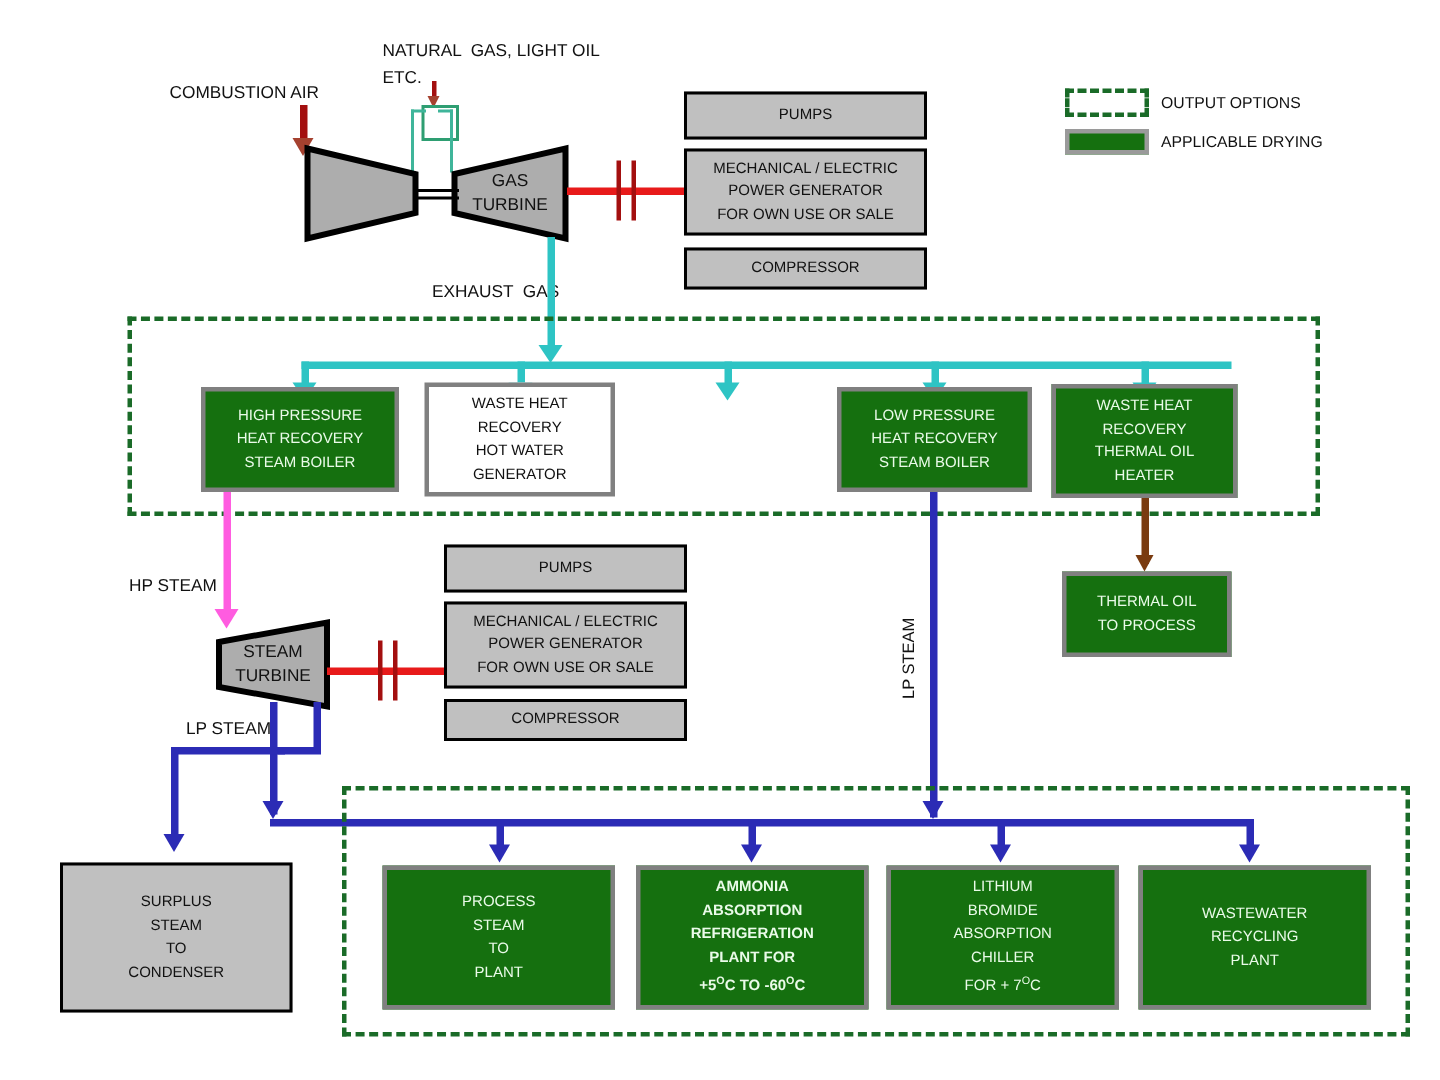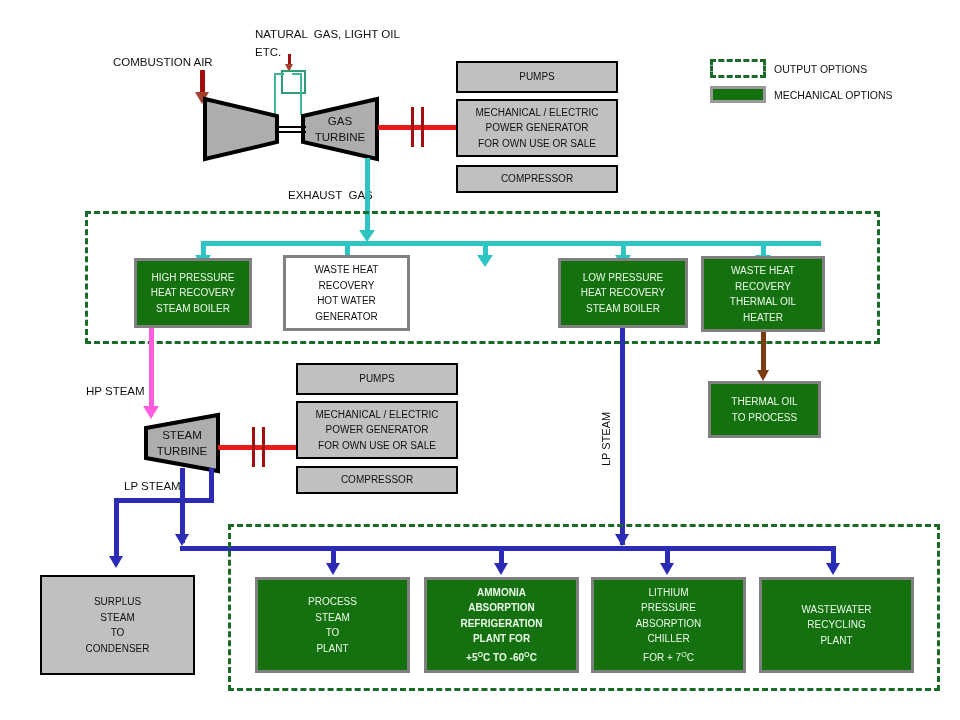--- a/index.html
+++ b/index.html
@@ -111,21 +111,21 @@
   <div class="box box-gray" style="left:456px;top:165px;width:162px;height:28px;">
     <span>COMPRESSOR</span>
   </div>
 
   <div class="legend-row" style="left:710px;top:59px;">
     <div class="sw-dashed"></div>
     <div class="legend-text">OUTPUT OPTIONS</div>
   </div>
   <div class="legend-row" style="left:710px;top:86px;">
     <div class="sw-solid"></div>
-    <div class="legend-text">MECHANICAL  OPTIONS</div>
+    <div class="legend-text">APPLICABLE  DRYING</div>
   </div>
 
   <div class="ln cy" style="left:365px;top:158px;width:5px;height:77px;"></div>
   <div class="arrow arrow-down-cy" style="left:359px;top:230px;"></div>
 
   <div class="ln cy" style="left:201px;top:241px;width:620px;height:5px;"></div>
 
   <div class="ln cy" style="left:201px;top:241px;width:5px;height:20px;"></div>
   <div class="arrow arrow-down-cy" style="left:195px;top:255px;"></div>
 
@@ -136,21 +136,21 @@
   <div class="arrow arrow-down-cy" style="left:477px;top:255px;"></div>
 
   <div class="ln cy" style="left:621px;top:241px;width:5px;height:20px;"></div>
   <div class="arrow arrow-down-cy" style="left:615px;top:255px;"></div>
 
   <div class="ln cy" style="left:761px;top:241px;width:5px;height:20px;"></div>
   <div class="arrow arrow-down-cy" style="left:755px;top:255px;"></div>
 
   <div class="dashed" style="left:85px;top:211px;width:795px;height:133px;"></div>
 
-  <div class="box box-green" style="left:134px;top:258px;width:118px;height:70px;flex-direction:column;">
+  <div class="box box-green" style="left:134px;top:258px;width:132px;height:70px;flex-direction:column;">
     <span>HIGH PRESSURE</span>
     <span>HEAT  RECOVERY</span>
     <span>STEAM  BOILER</span>
   </div>
 
   <div class="box box-white" style="left:283px;top:255px;width:127px;height:76px;flex-direction:column;">
     <span>WASTE  HEAT</span>
     <span>RECOVERY</span>
     <span>HOT WATER</span>
     <span>GENERATOR</span>
@@ -257,21 +257,21 @@
   <div class="box box-green" style="left:424px;top:577px;width:155px;height:96px;flex-direction:column;font-weight:bold;">
     <span>AMMONIA</span>
     <span>ABSORPTION</span>
     <span>REFRIGERATION</span>
     <span>PLANT  FOR</span>
     <span>+5<sup>O</sup>C TO -60<sup>O</sup>C</span>
   </div>
 
   <div class="box box-green" style="left:591px;top:577px;width:155px;height:96px;flex-direction:column;">
     <span>LITHIUM</span>
-    <span>PRESSURE</span>
+    <span>BROMIDE</span>
     <span>ABSORPTION</span>
     <span>CHILLER</span>
     <span>FOR + 7<sup>O</sup>C</span>
   </div>
 
   <div class="box box-green" style="left:759px;top:577px;width:155px;height:96px;flex-direction:column;">
     <span>WASTEWATER</span>
     <span>RECYCLING</span>
     <span>PLANT</span>
   </div>

